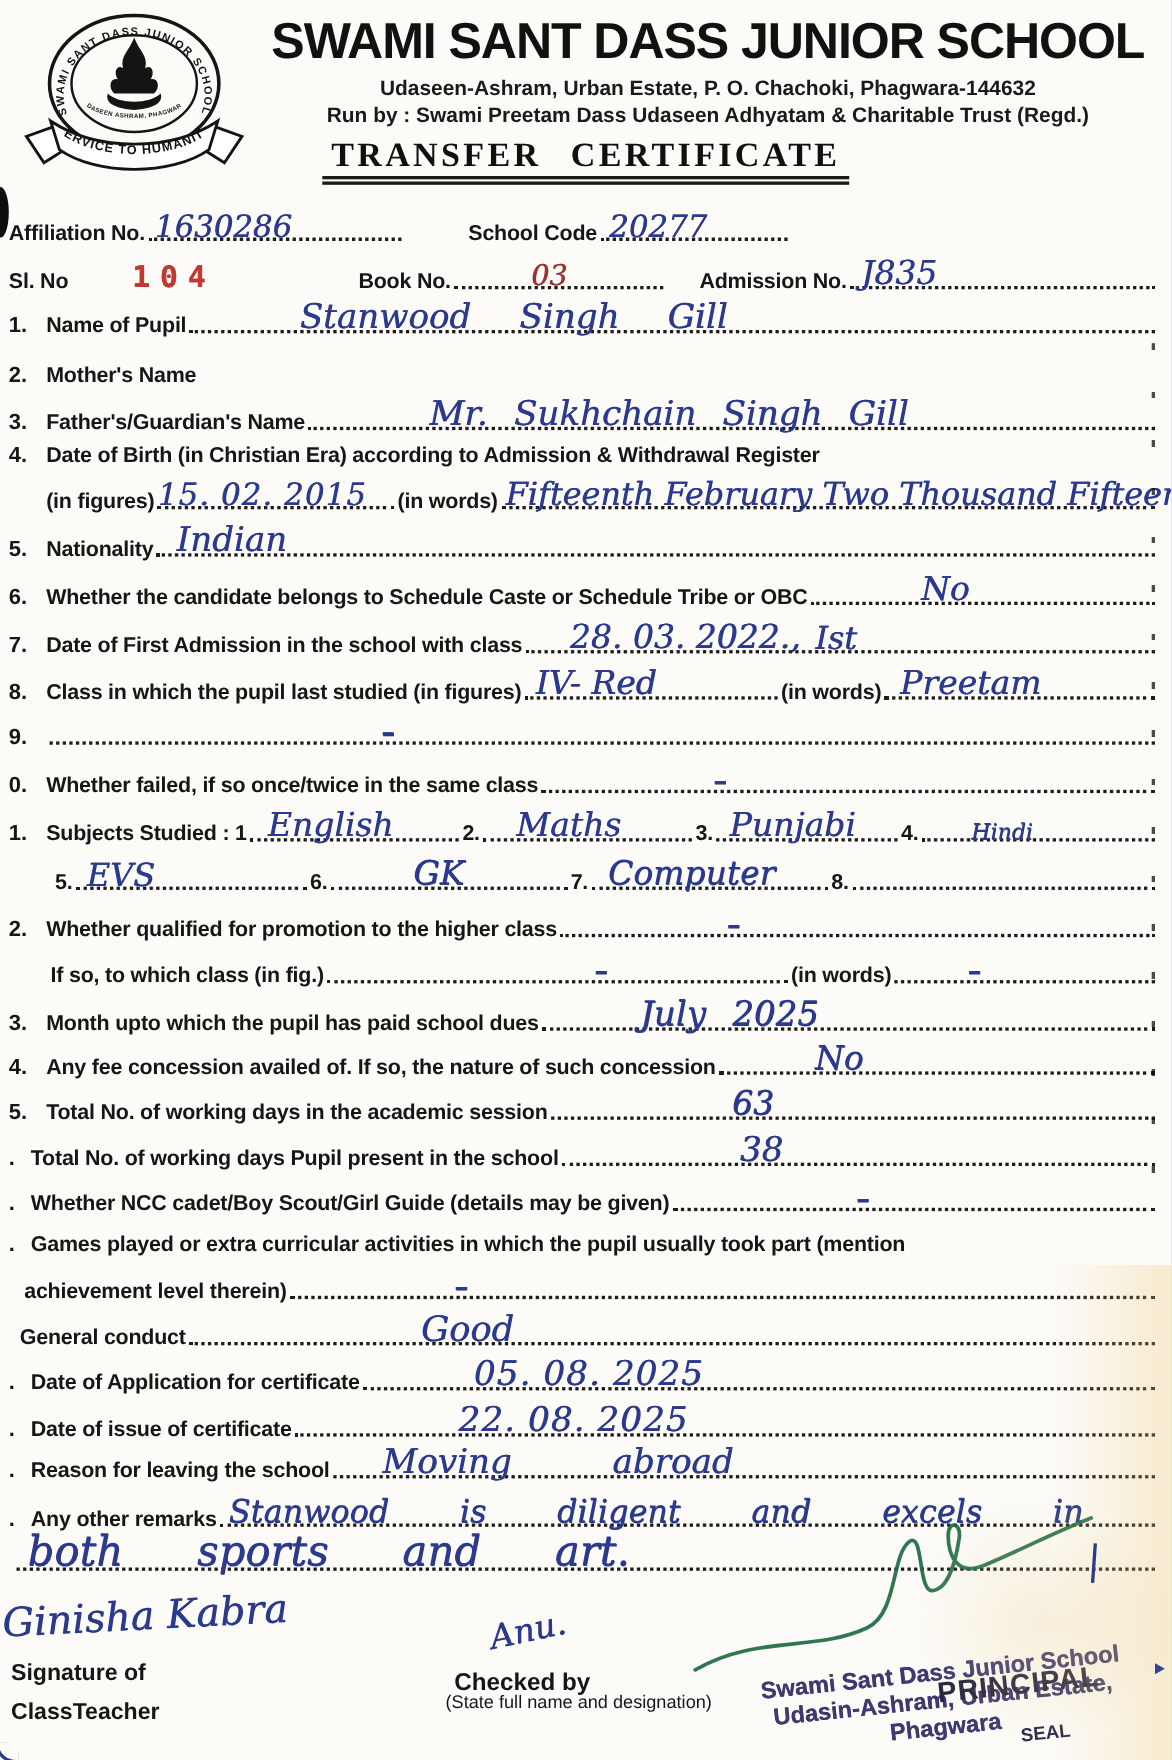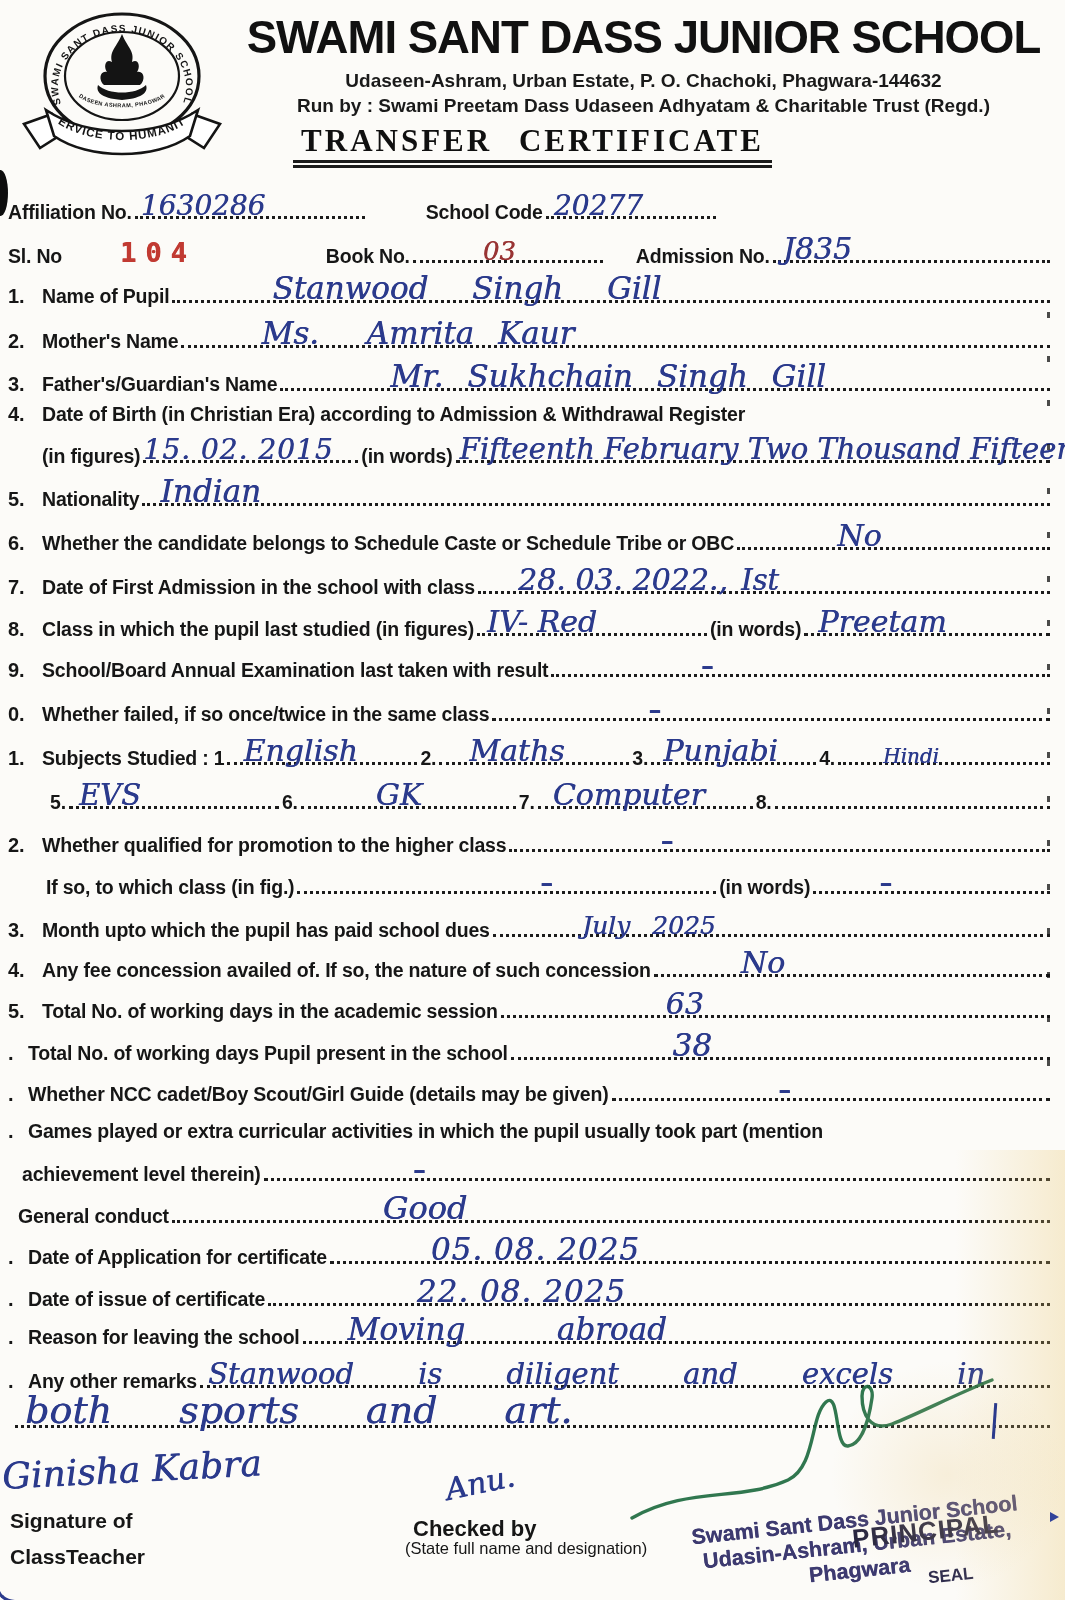--- a/index.html
+++ b/index.html
@@ -124,23 +124,20 @@
     <span class="num">1.</span>
     <span class="lbl">Name of Pupil </span>
     <span class="fill">
       <span class="hw ws2" style="left:100px;font-size:31px">Stanwood Singh Gill</span>
     </span>
   </div>
 
   <div class="row" style="top:325px">
     <span class="num">2.</span>
     <span class="lbl">Mother's Name</span>
-    <span class="fill">
-      <span class="hw ws1" style="left:80px;font-size:31px">Ms.  Amrita Kaur</span>
-    </span>
   </div>
 
   <div class="row" style="top:368px">
     <span class="num">3.</span>
     <span class="lbl">Father's/Guardian's Name</span>
     <span class="fill">
       <span class="hw ws1" style="left:110px;font-size:31px">Mr. Sukhchain Singh Gill</span>
     </span>
   </div>
 
@@ -192,21 +189,20 @@
       <span class="hw" style="left:10px;font-size:30px">IV- Red</span>
     </span>
     <span class="lbl">(in words)</span>
     <span class="fill">
       <span class="hw" style="left:14px;font-size:30px">Preetam</span>
     </span>
   </div>
 
   <div class="row" style="top:654px">
     <span class="num">9.</span>
-    <span class="lbl">School/Board Annual Examination last taken with result</span>
     <span class="fill">
       <span class="hw dash" style="left:30%">–</span>
     </span>
   </div>
 
   <div class="row" style="top:698px">
     <span class="num">0.</span>
     <span class="lbl">Whether failed, if so once/twice in the same class</span>
     <span class="fill">
       <span class="hw dash" style="left:28%">–</span>
@@ -268,21 +264,21 @@
     <span class="lbl">(in words)</span>
     <span class="fill" style="flex:0.65">
       <span class="hw dash" style="left:28%">–</span>
     </span>
   </div>
 
   <div class="row" style="top:914px">
     <span class="num">3.</span>
     <span class="lbl">Month upto which the pupil has paid school dues </span>
     <span class="fill">
-      <span class="hw ws1" style="left:16%;font-size:25px">July 2025</span>
+      <span class="hw ws1" style="left:16%;font-size:31px">July 2025</span>
     </span>
   </div>
 
   <div class="row" style="top:954px">
     <span class="num">4.</span>
     <span class="lbl">Any fee concession availed of. If so, the nature of such concession</span>
     <span class="fill">
       <span class="hw" style="left:22%;font-size:30px">No</span>
     </span>
   </div>

